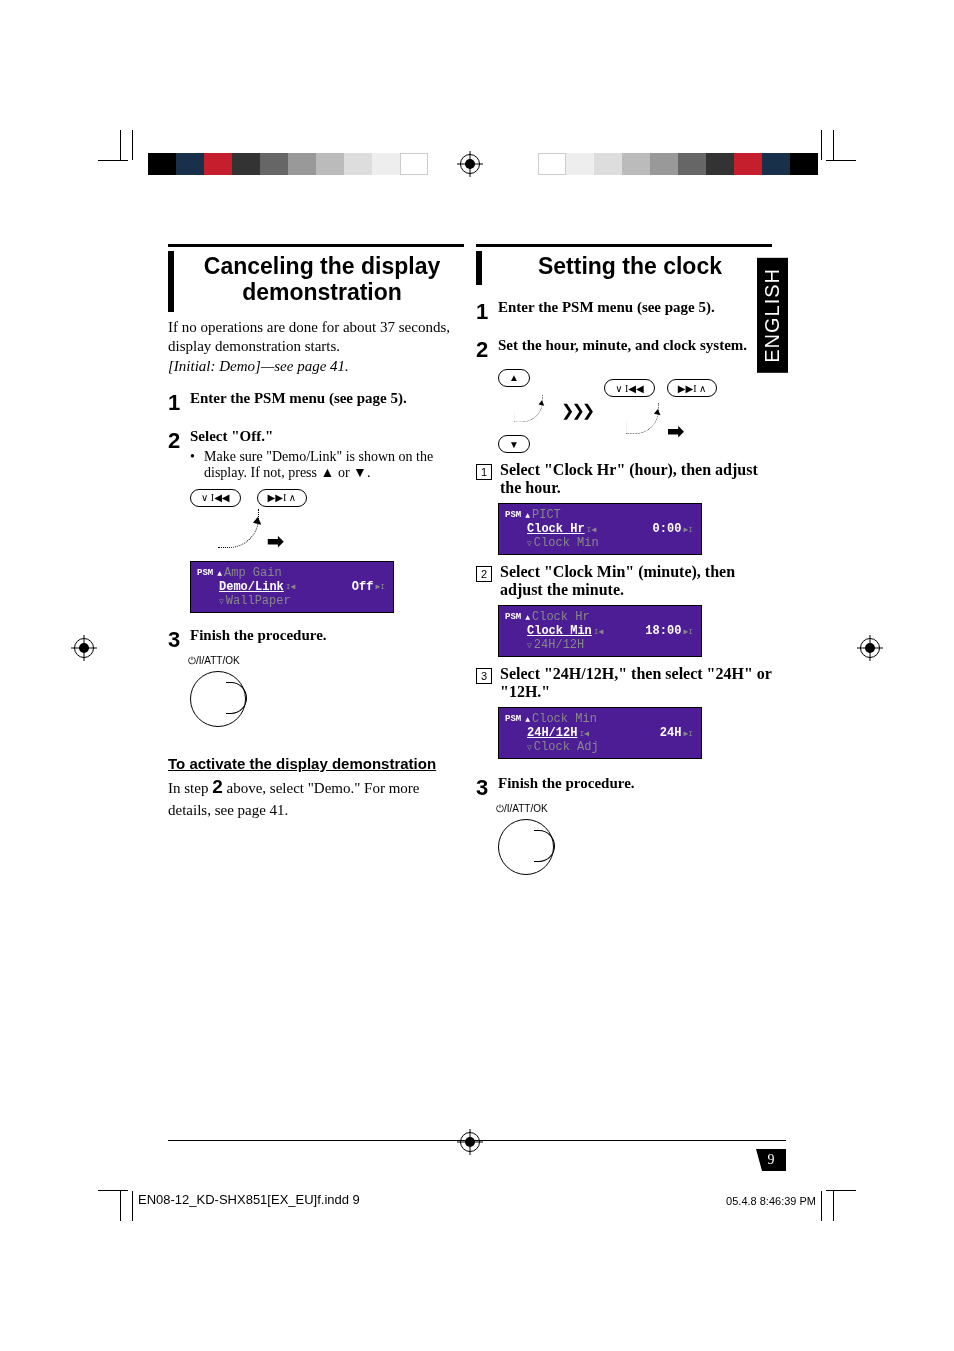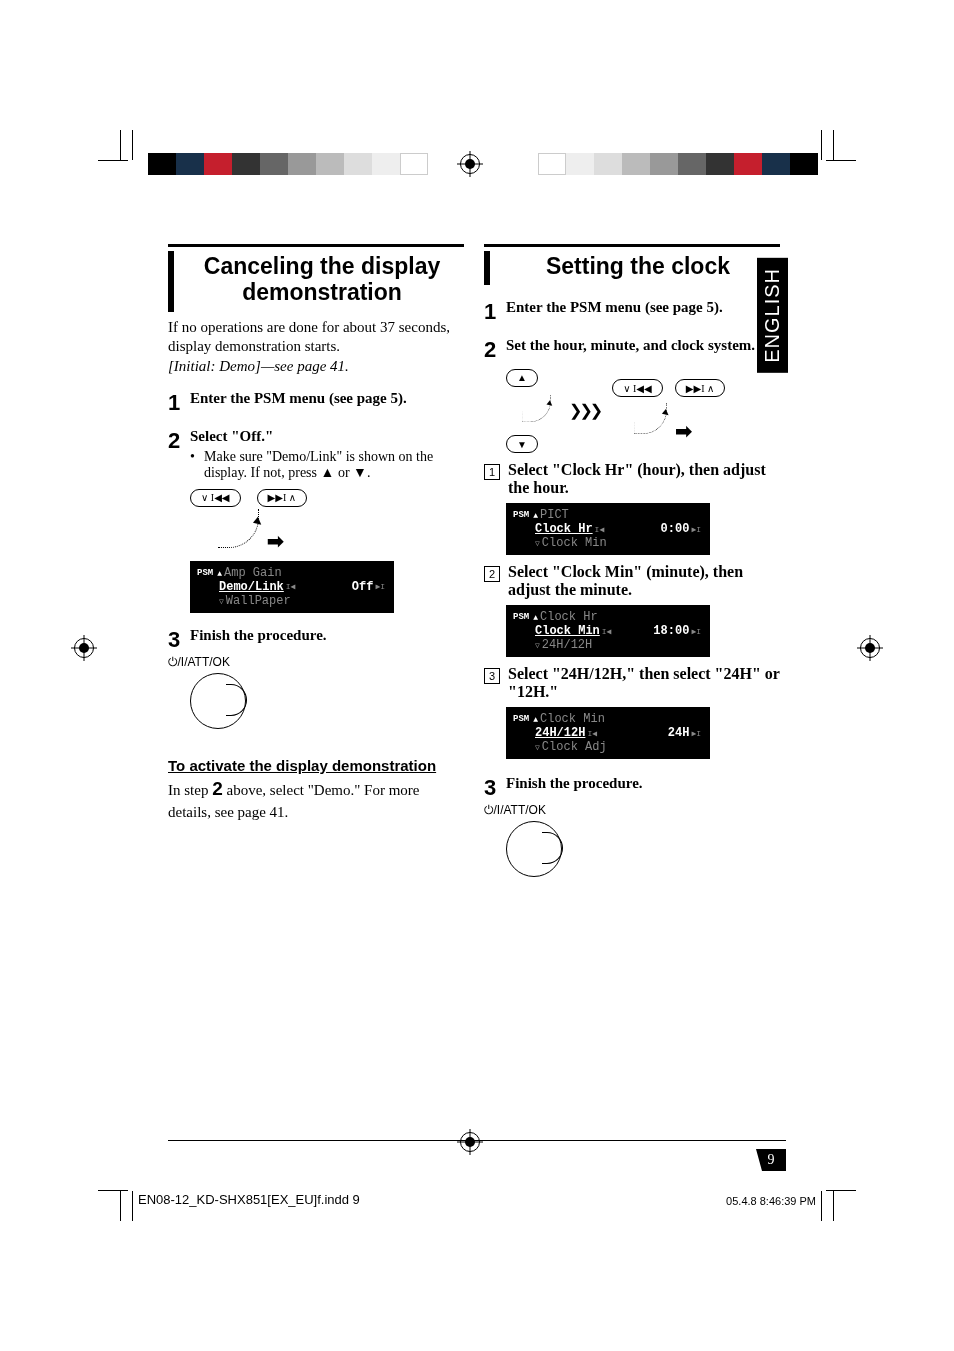--- a/index.html
+++ b/index.html
@@ -21,21 +21,21 @@
 
   .colorbar { position: absolute; height: 22px; display: flex; }
   .colorbar > div { width: 28px; height: 22px; }
   .cb-left { left: 148px; top: 153px; }
   .cb-right { left: 538px; top: 153px; }
   .content-area {
     position: absolute;
     left: 168px; top: 244px;
     width: 620px;
     display: flex;
-    gap: 20px;
+    gap: 12px;
   }
   .col {
     width: 296px;
   }
   .section-head-wrap {
     border-top: 3px solid #000;
     padding-top: 4px;
     display: flex;
   }
   .section-head-bar {
@@ -101,21 +101,21 @@
   .pill-btn {
     display:inline-flex; align-items:center; justify-content:center;
     border:1px solid #000; border-radius: 12px;
     height: 16px; padding: 0 10px; font-size: 10px;
   }
   .nav-diagram { margin: 6px 0 8px 22px; }
   .arrow-right { font-size: 20px; font-weight:bold;}
 
   .lcd {
     width: 204px;
-    background:#000000;
+    background:#4c1d95;
     color:#fff;
     font-family: "Courier New", monospace;
     font-size: 12px;
     padding:4px 6px;
     box-sizing: border-box;
     border:1px solid #000;
     position: relative;
     margin-left: 22px;
   }
   .lcd .psm { font-size:9px; font-weight:bold; display:inline-block; margin-right:4px;}
@@ -125,21 +125,21 @@
   .lcd .tri-up::before{ content:"▲"; font-size:8px; margin-right:2px; color:#fff;}
   .lcd .tri-dn::before{ content:"▽"; font-size:8px; margin-right:2px; color:#888;}
   .lcd .val { margin-left:auto; font-weight:bold;}
   .lcd .side-ic{ font-size:8px;color:#888;margin:0 2px;}
 
   .dial {
     width:54px;height:54px;border:1px solid #000;border-radius:50%;
     position:relative; margin-left: 22px; margin-top:4px;
   }
   .dial::after{content:"";position:absolute;right:-2px;top:10px;width:20px;height:30px;border:1px solid #000;border-left:none;border-radius:0 20px 20px 0;}
-  .dial-label{font-size:12px;font-family:Arial,sans-serif;margin-top:4px;}
+  .dial-label{font-size:10px;font-family:Arial,sans-serif;margin-left:20px;margin-top:4px;}
 
   .lang-tab {
     position: absolute;
     right: 0;
     top: 0;
     background:#000;
     color:#fff;
     font-family: Arial, Helvetica, sans-serif;
     font-size: 20px;
     writing-mode: vertical-rl;

